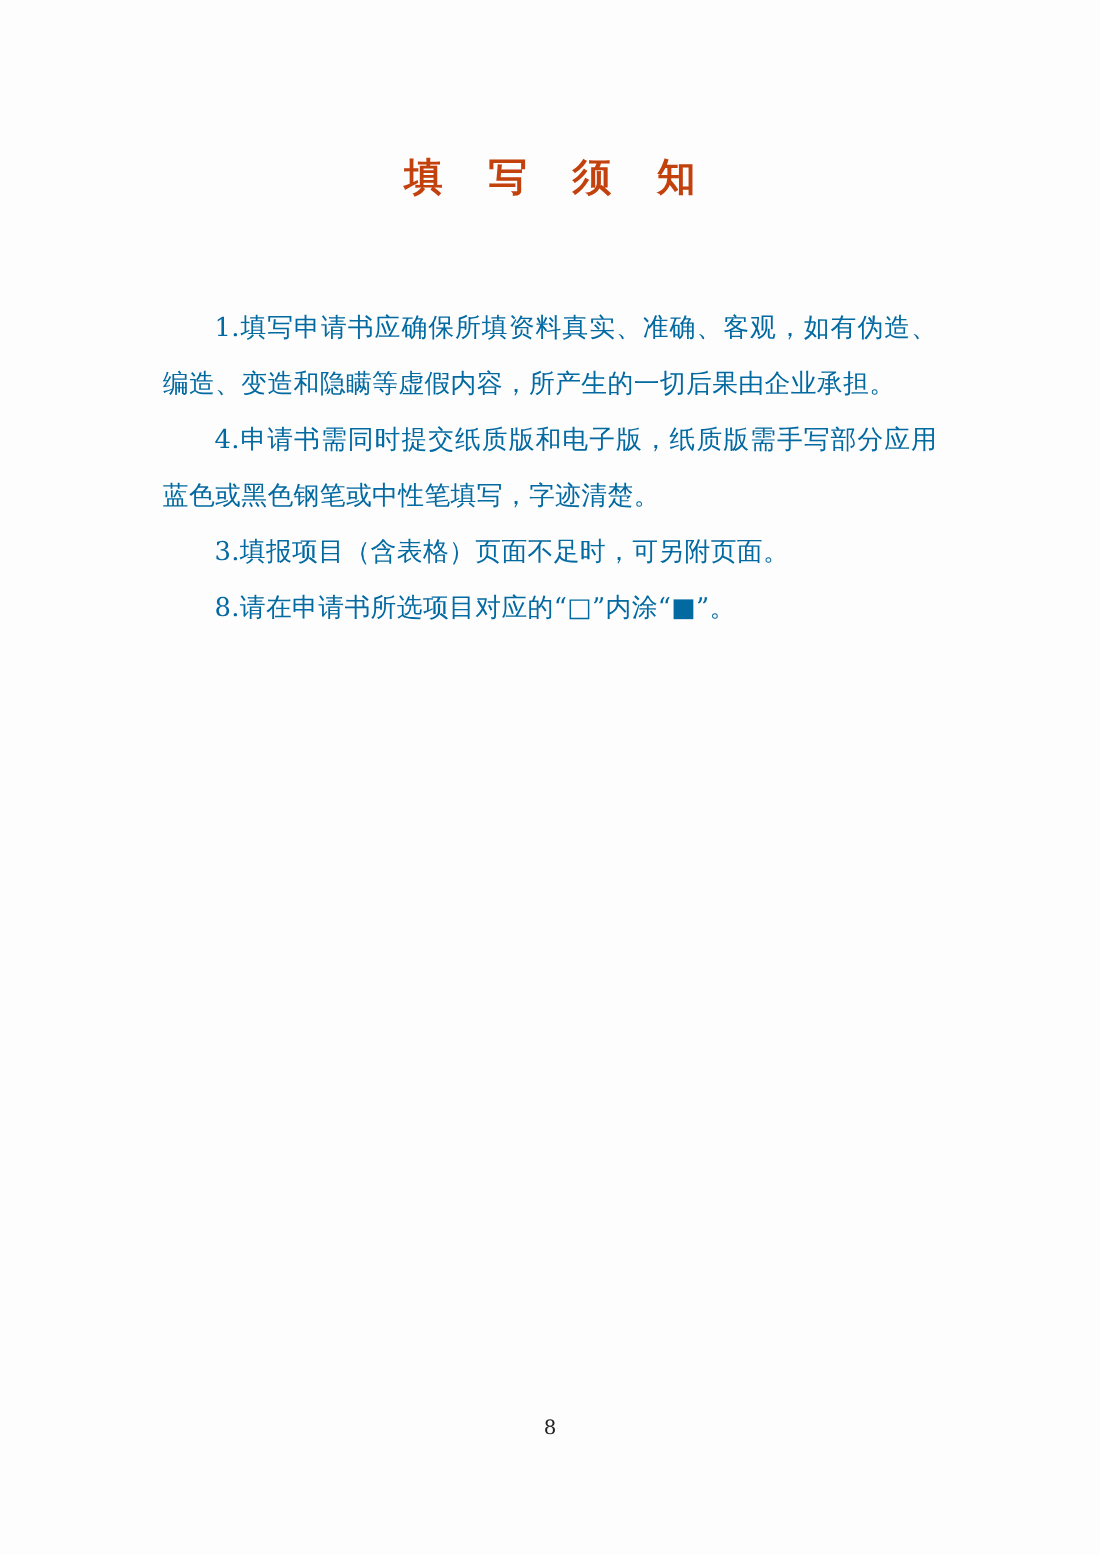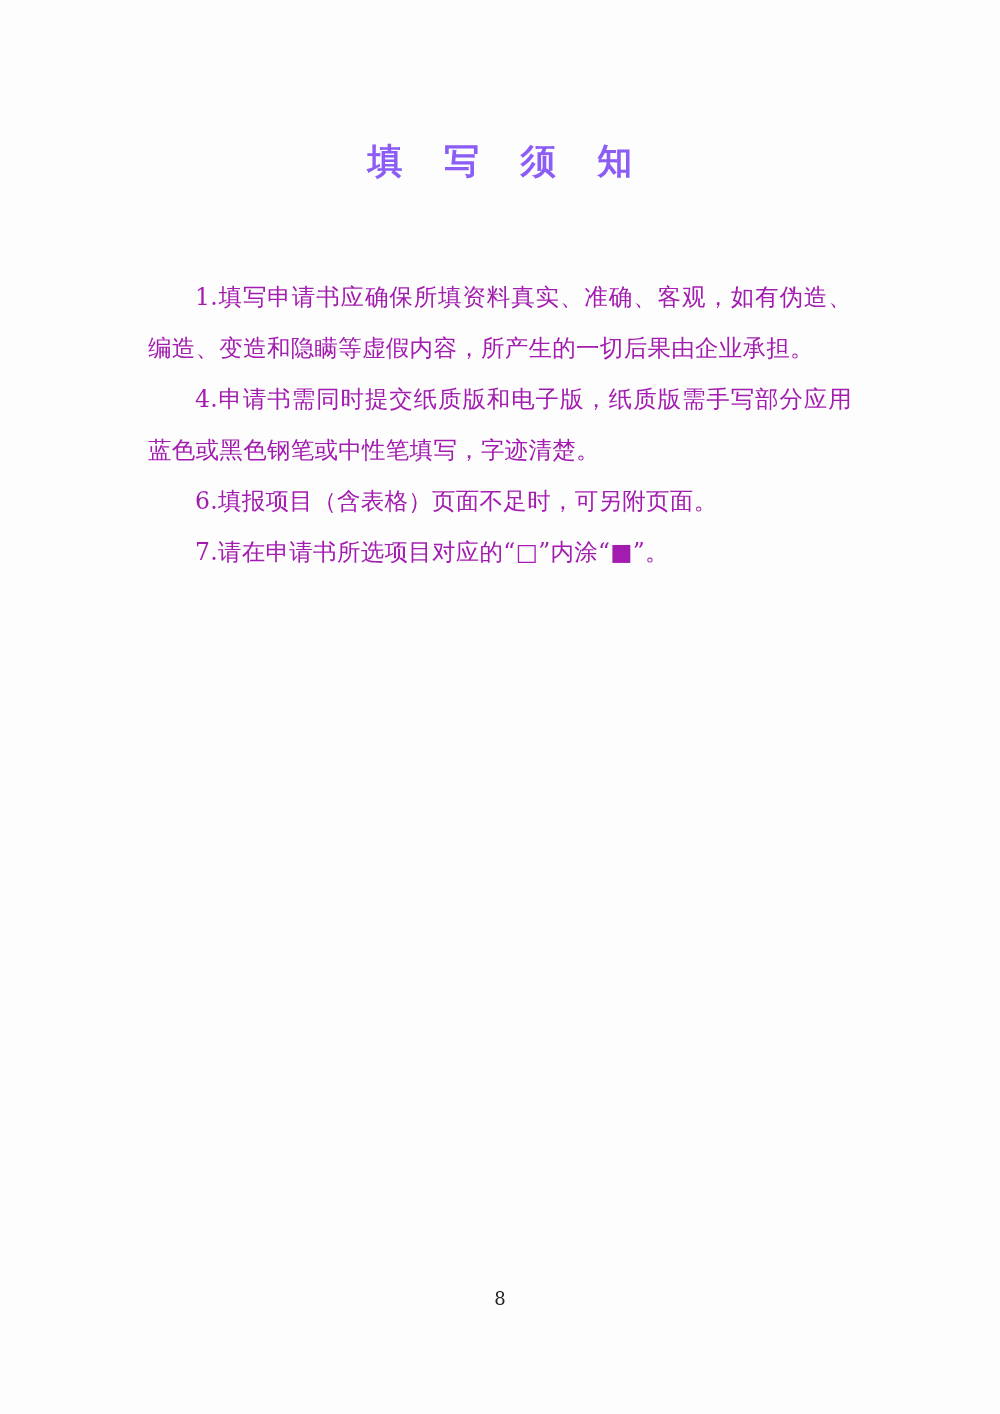--- a/index.html
+++ b/index.html
@@ -25,36 +25,36 @@
     position: absolute;
     top: 138px;
     left: 0;
     width: 100%;
     text-align: center;
     font-size: 35px;
     font-weight: 700;
     letter-spacing: 0.42em;
     text-indent: 0.42em;
     font-family: "DejaVu Sans", "Liberation Sans", sans-serif;
-    color: #8b5cf6;
+    color: #c2410c;
   }
   .body-block {
     position: absolute;
     top: 272px;
     left: 148px;
     width: 704px;
   }
   .para {
     font-size: 23.5px;
     line-height: 51px;
     text-indent: 2em;
     text-align: justify;
     text-justify: inter-ideograph;
     margin: 0 0 0 0;
-    color: #a21caf;
+    color: #0369a1;
     letter-spacing: 0.012em;
   }
   .page-number {
     position: absolute;
     top: 1288px;
     left: 0;
     width: 100%;
     text-align: center;
     font-size: 18px;
     color: #222222;
@@ -64,19 +64,19 @@
 </head>
 <body>
 
 <div class="page">
 
   <div class="doc-title">填 写 须 知</div>
 
   <div class="body-block">
     <p class="para">1.填写申请书应确保所填资料真实、准确、客观，如有伪造、编造、变造和隐瞒等虚假内容，所产生的一切后果由企业承担。</p>
     <p class="para">4.申请书需同时提交纸质版和电子版，纸质版需手写部分应用蓝色或黑色钢笔或中性笔填写，字迹清楚。</p>
-    <p class="para">6.填报项目（含表格）页面不足时，可另附页面。</p>
-    <p class="para">7.请在申请书所选项目对应的“□”内涂“■”。</p>
+    <p class="para">3.填报项目（含表格）页面不足时，可另附页面。</p>
+    <p class="para">8.请在申请书所选项目对应的“□”内涂“■”。</p>
   </div>
 
   <div class="page-number">8</div>
 
 </div>
 
 </body></html>

